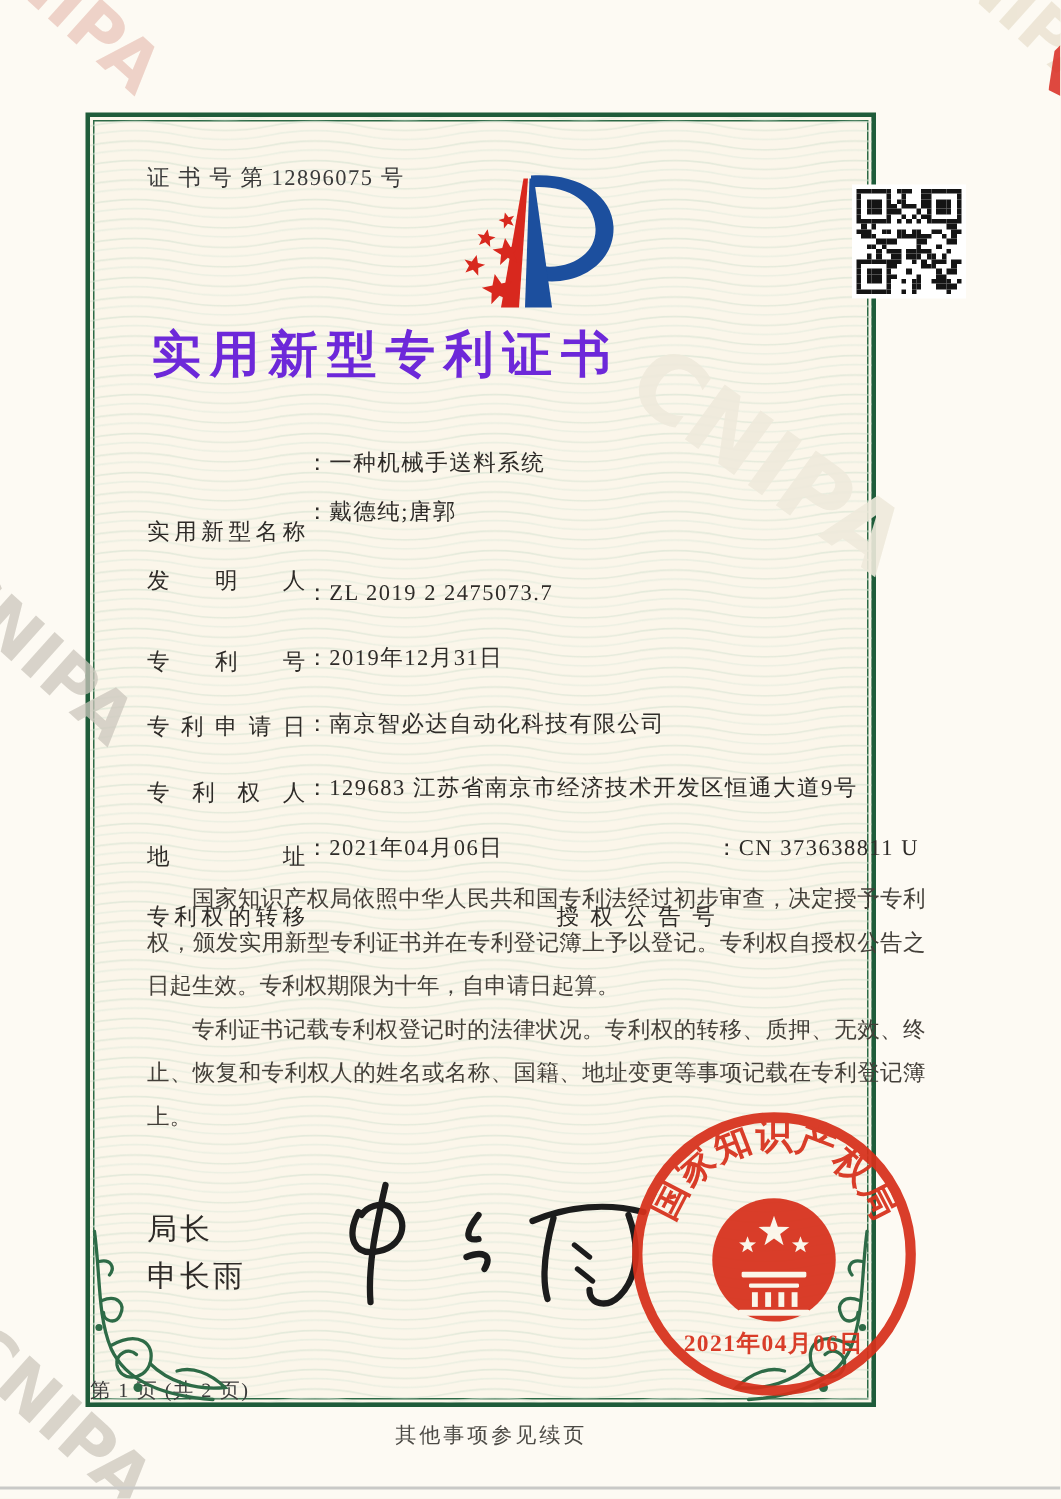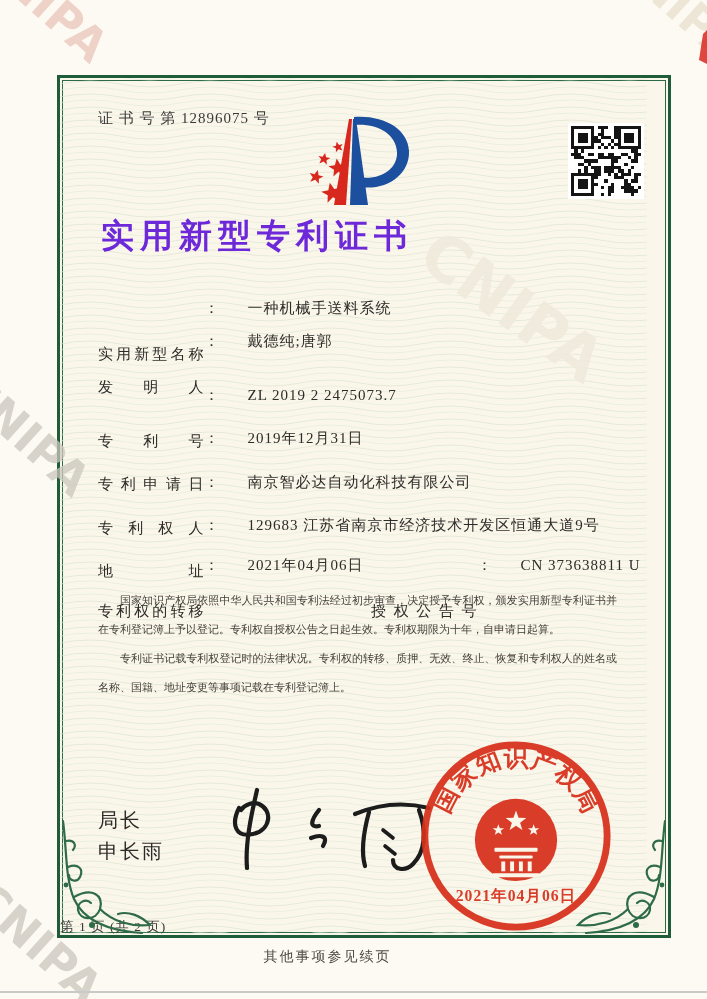--- a/index.html
+++ b/index.html
@@ -11,42 +11,42 @@
   
   .wm{position:absolute;font-weight:bold;font-family:"DejaVu Sans",sans-serif;
       pointer-events:none;white-space:nowrap;z-index:1;}
   .wm-tl{left:-34px;top:-26px;font-size:46px;color:#e2b3a6;opacity:.55;transform:rotate(42deg);}
   .wm-tr{left:600px;top:-24px;font-size:46px;color:#eae2d0;opacity:.8;transform:rotate(42deg);}
   .wm-c {left:408px;top:270px;font-size:62px;color:#efeadc;opacity:.9;transform:rotate(36deg);}
   .wm-lm{left:-52px;top:408px;font-size:46px;color:#ccc7bd;opacity:.75;transform:rotate(42deg);}
   .wm-bl{left:-40px;top:916px;font-size:46px;color:#ccc7bd;opacity:.75;transform:rotate(42deg);}
   
   .frame{
-    position:absolute;left:57px;top:75px;width:614px;height:863px;
+    position:absolute;left:57px;top:75px;width:527px;height:863px;
     background:#fbf6ea;
     border:3px solid #1f5c3a;
     box-shadow:inset 0 0 0 2px #fbf6ea, inset 0 0 0 3px #2c6a46;
     box-sizing:border-box;
   }
   .frame>*{position:absolute;z-index:2;}
   .bgpattern{left:0;top:0;width:100%;height:100%;z-index:0;opacity:.65;}
   .cert-no{left:38px;top:31px;font-size:15px;letter-spacing:1px;color:#3a3a3a;}
   .logo{left:226px;top:35px;width:128px;height:94px;}
   .qr{left:508px;top:45px;width:76px;height:76px;background:#fff;padding:3px;box-sizing:border-box;
       display:grid;grid-template-columns:repeat(21,1fr);grid-template-rows:repeat(21,1fr);}
   .qr div{background:transparent;}
   .qr div.on{background:#141414;}
   .title{left:0;top:136px;width:100%;text-align:left;font-size:33px;font-weight:bold;
          letter-spacing:6px;color:#6d28d9;margin-left:41px;}
   .frow{left:38px;font-size:15px;color:#2e2b28;letter-spacing:.5px;white-space:nowrap;}
   .flabel{display:inline-block;width:106px;text-align:justify;text-align-last:justify;
           -moz-text-align-last:justify;vertical-align:top;margin-top:46px;}
-  .fval{letter-spacing:1px;margin-left:28px;}
+  .fval{letter-spacing:1px;}
   .grant-num{position:absolute;left:273px;top:0;white-space:nowrap;}
-  .paras{left:38px;top:508px;width:519px;font-size:11px;line-height:29px;color:#433f39;
+  .paras{left:38px;top:508px;width:519px;font-size:15px;line-height:29px;color:#433f39;
          text-align:justify;}
   .paras p{margin:0;text-indent:2em;}
   .officer{left:38px;top:727px;font-size:20px;color:#2e2b28;line-height:31px;letter-spacing:2px;}
   .signature{left:163px;top:706px;width:215px;height:92px;}
   .seal{left:358px;top:660px;width:196px;height:196px;z-index:5;}
   .page-footer{left:0;top:840px;width:100%;text-align:left;font-size:13.5px;
                color:#3a3a3a;letter-spacing:1px;}
   .flourish{width:118px;height:118px;bottom:-2px;z-index:3;}
   .fl-left{left:-2px;}
   .fl-right{right:-2px;transform:scaleX(-1);}

